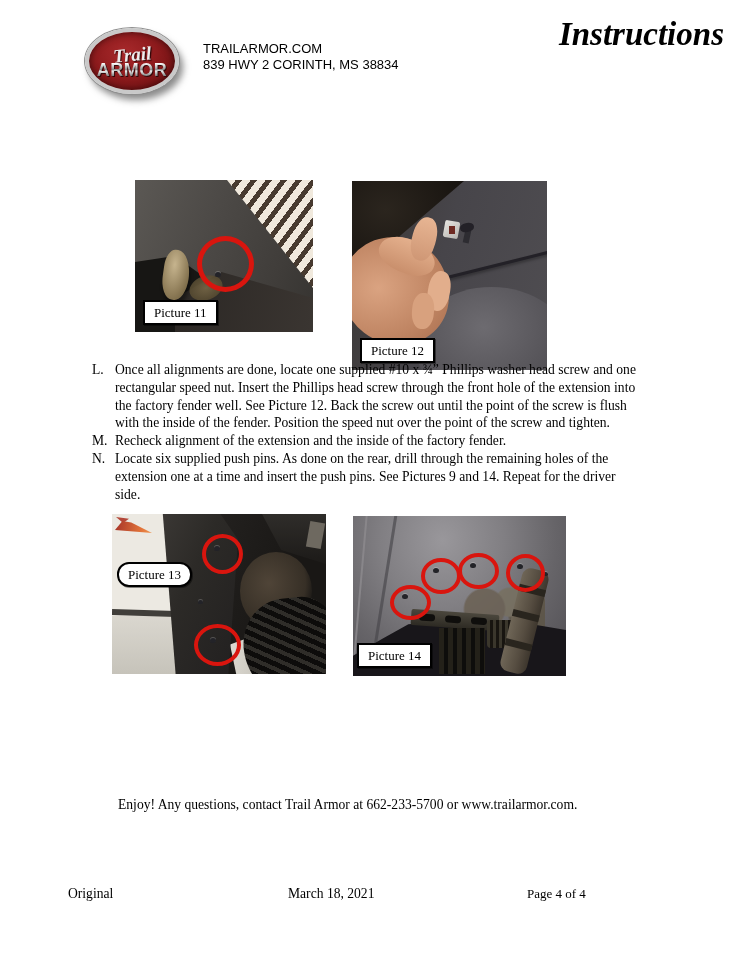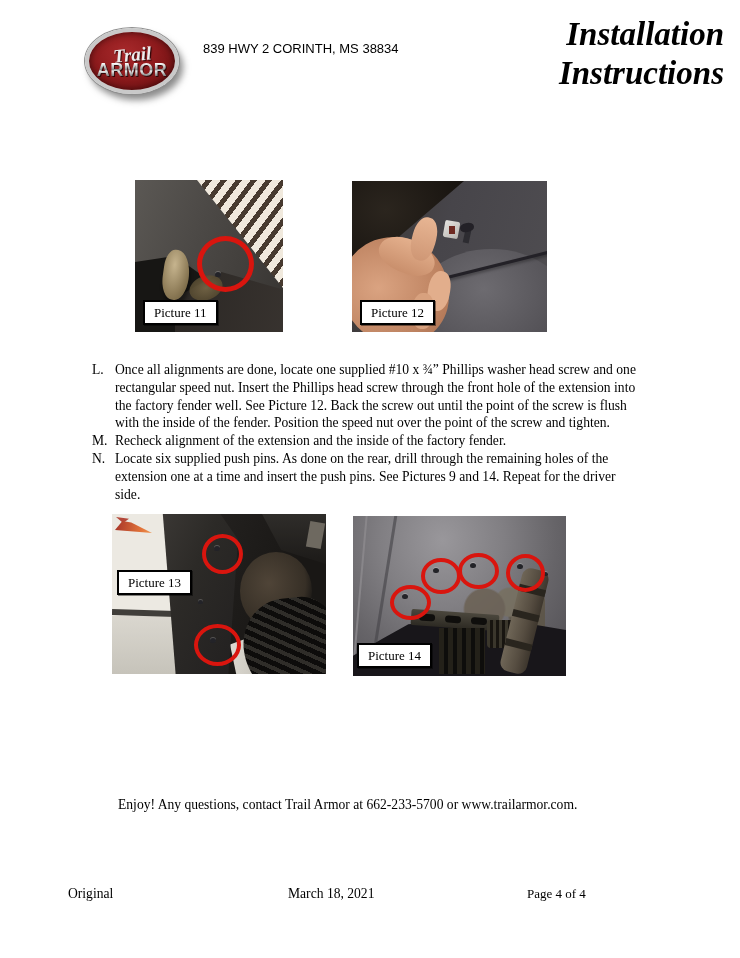--- a/index.html
+++ b/index.html
@@ -101,21 +101,21 @@
   .p13-floorpatch{left:118px;top:118px;width:62px;height:42px;
     background:linear-gradient(100deg,#dedbd3,#b6b3aa);
     clip-path:polygon(0 30%,55% 0,100% 55%,70% 100%,10% 100%);}
   .p13-tire{right:-12px;bottom:-26px;width:94px;height:102px;border-radius:50% 40% 0 60%;
     background:repeating-linear-gradient(30deg,#0d0c0b 0 5px,#2f2d29 5px 9px);transform:rotate(-6deg);}
   .p13-c1{left:90px;top:20px;width:33px;height:32px;}
   .p13-c2{left:82px;top:110px;width:39px;height:34px;}
   .p13-pin1{left:102px;top:32px;}
   .p13-pin2{left:98px;top:124px;}
   .p13-pin3{left:86px;top:86px;width:5px;height:4px;}
-  .p13-label{left:5px;top:56px;}
+  .p13-label{left:5px;top:48px;border-radius:12px;}
 
   
   .p14-base{inset:0;
     background:radial-gradient(ellipse at 42% 15%,#99979b 0%,#817f83 35%,#666468 65%,#4e4c51 100%);}
   .p14-fold{left:30px;top:-4px;width:3px;height:150px;background:#47454a;transform:rotate(9deg);opacity:.65;}
   .p14-fold2{left:6px;top:-4px;width:2px;height:160px;background:#8d8b8e;transform:rotate(5deg);opacity:.8;}
   .p14-mach{left:0;bottom:0;width:100%;height:72px;background:#18161a;
     clip-path:polygon(0 72%,14% 48%,26% 28%,42% 24%,58% 32%,72% 40%,84% 28%,100% 36%,100% 100%,0 100%);}
   .p14-bar{left:58px;top:96px;width:88px;height:16px;border-radius:2px;
     background:linear-gradient(#4b473d,#2d2a23);transform:rotate(4deg);z-index:2;}
@@ -160,41 +160,41 @@
 <div class="page">
 
   <div class="logo-wrap">
     <div class="logo-oval">
       <div class="logo-trail">Trail</div>
       <div class="logo-armor">ARMOR</div>
     </div>
   </div>
 
   <div class="contact">
+    <div>TRAILARMOR.COM</div>
     <div>839 HWY 2 CORINTH, MS 38834</div>
   </div>
 
   <div class="doc-title">
-    <div>Installation</div>
     <div>Instructions</div>
   </div>
 
-  <div class="photo" style="left:135px;top:180px;width:148px;height:152px;">
+  <div class="photo" style="left:135px;top:180px;width:178px;height:152px;">
     <div class="p11-base"></div>
     <div class="p11-ceiling"></div>
     <div class="p11-blackL"></div>
     <div class="p11-brown"></div>
     <div class="p11-bracket"></div>
     <div class="p11-scuff"></div>
     <div class="pin p11-pin"></div>
     <div class="rc rc5 p11-circle"></div>
     <div class="plabel p11-label">Picture 11</div>
   </div>
 
-  <div class="photo" style="left:352px;top:181px;width:195px;height:151px;">
+  <div class="photo" style="left:352px;top:181px;width:195px;height:189px;">
     <div class="p12-base"></div>
     <div class="p12-tl"></div>
     <div class="p12-lower"></div>
     <div class="p12-lip"></div>
     <div class="p12-screwstem"></div>
     <div class="p12-screwhead"></div>
     <div class="p12-hand"></div>
     <div class="p12-thumb"></div>
     <div class="p12-finger1"></div>
     <div class="p12-finger2"></div>

